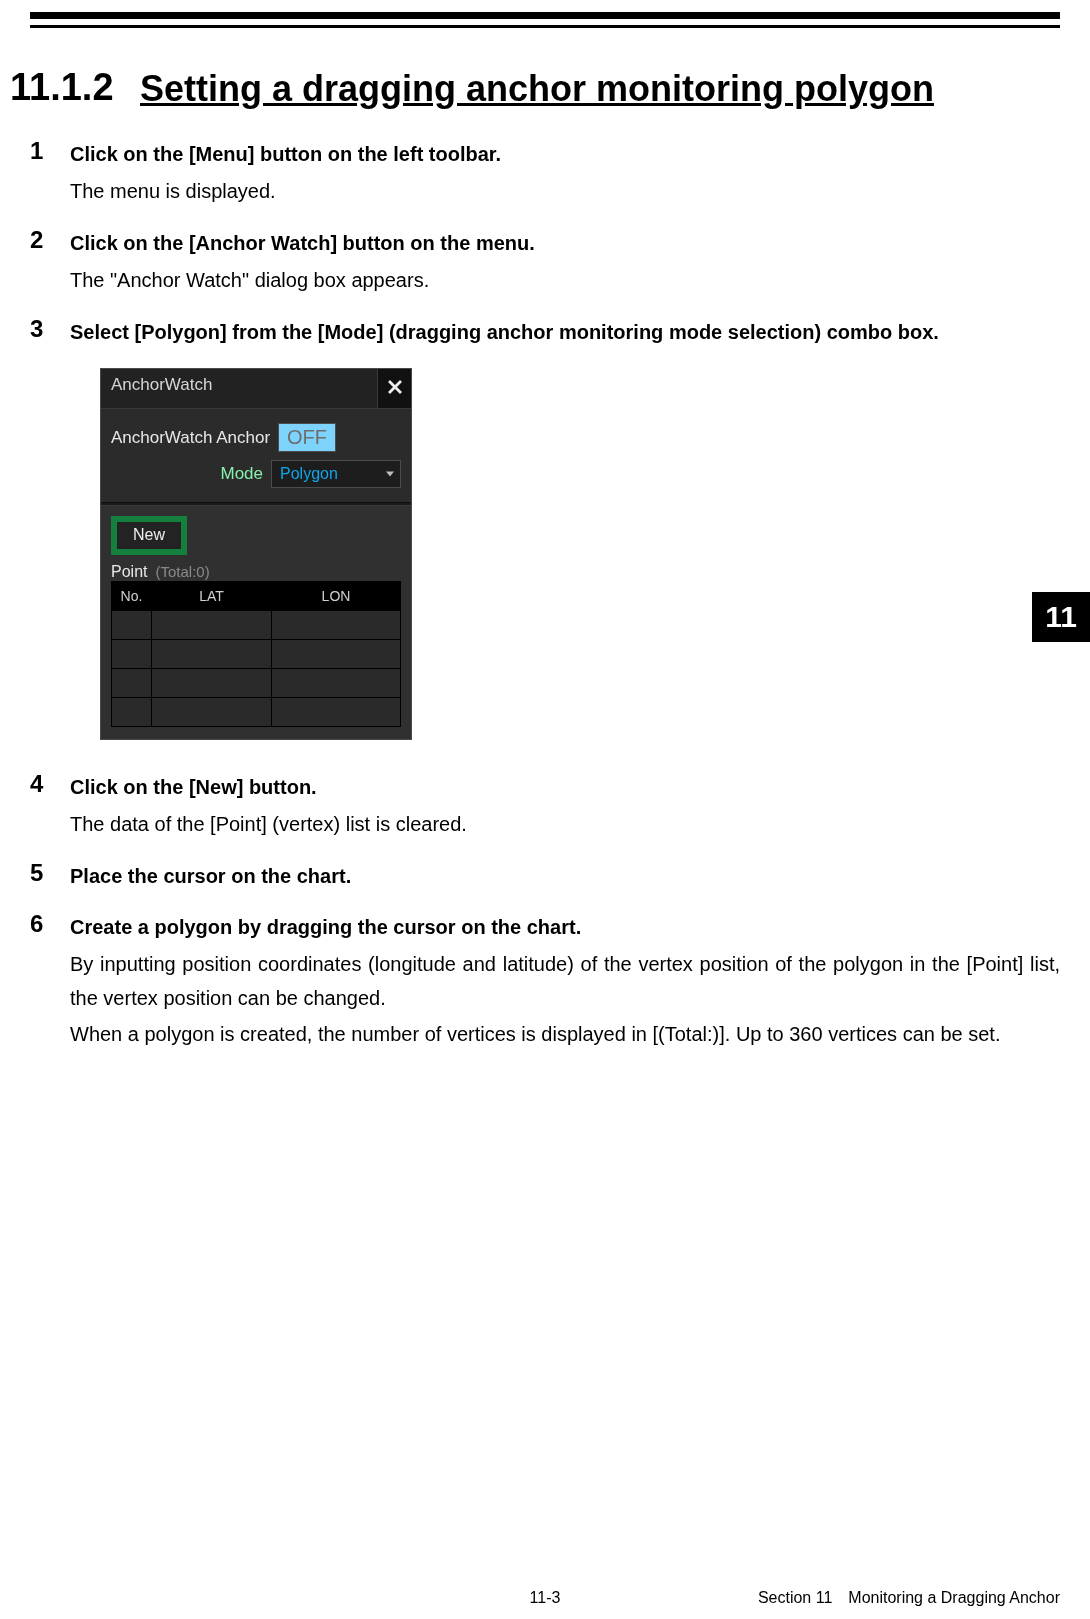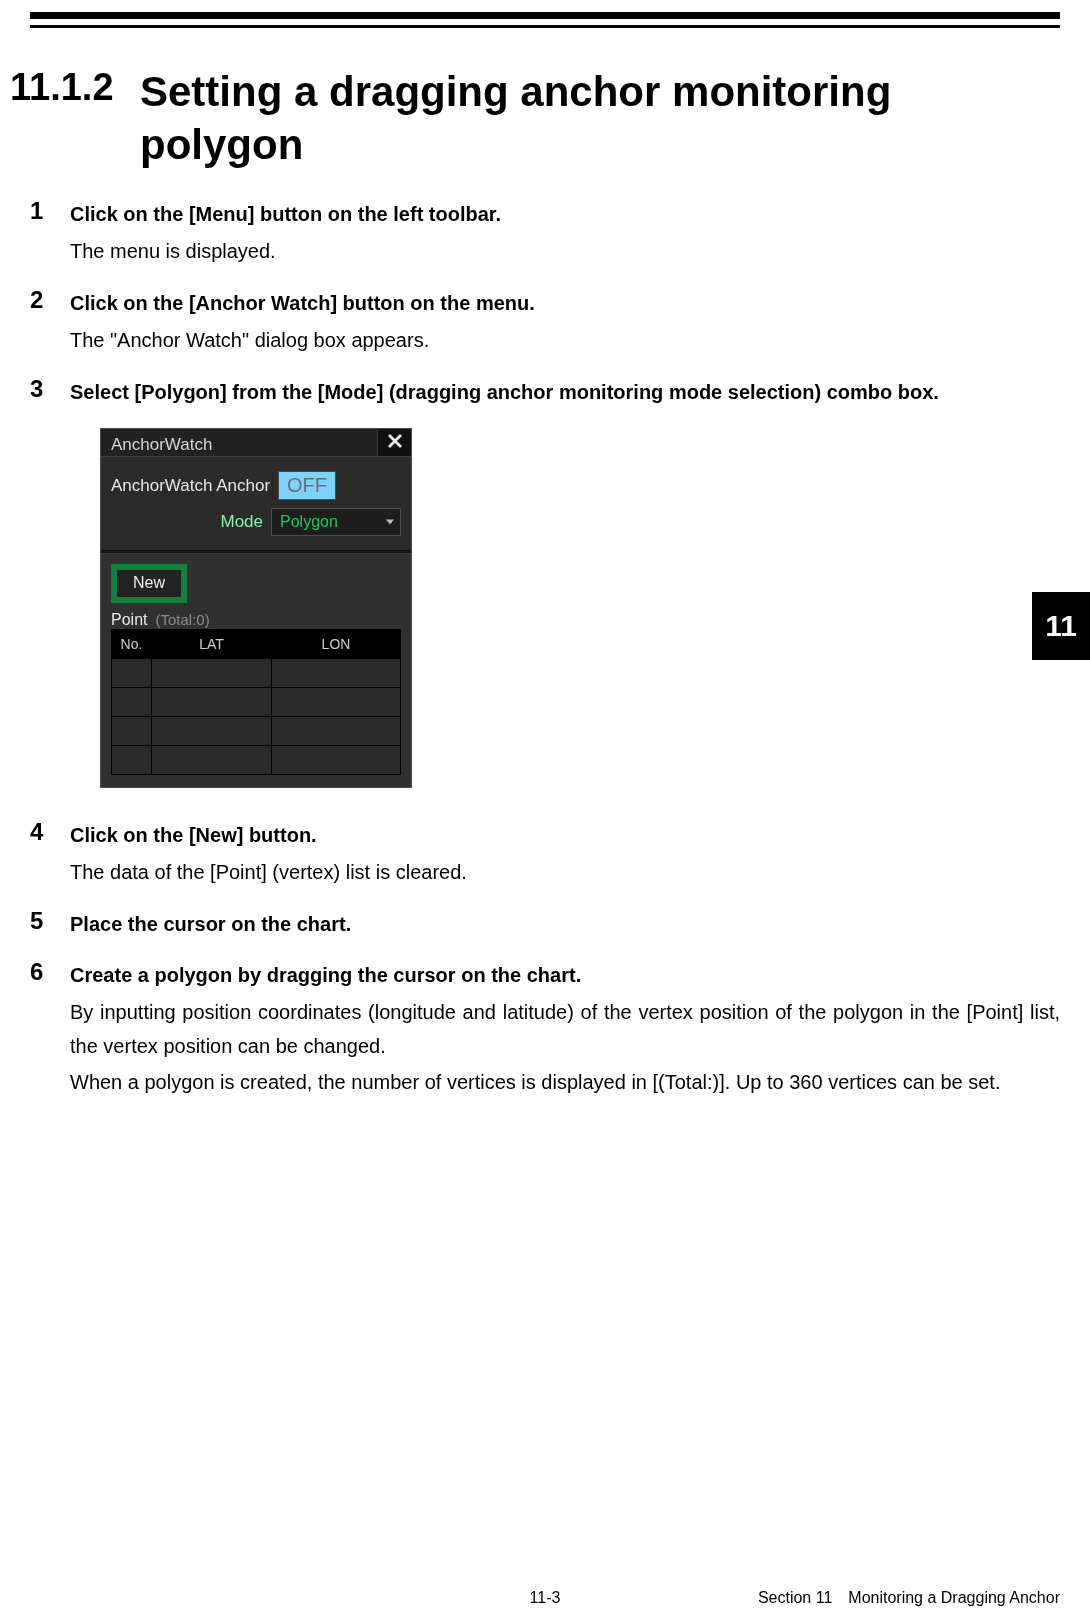--- a/index.html
+++ b/index.html
@@ -23,23 +23,24 @@
     align-items: flex-start;
     margin: 38px 30px 1px 10px;
   }
   .heading-number {
     font-size: 38px;
     font-weight: bold;
     width: 130px;
     flex-shrink: 0;
   }
   .heading-text {
-    font-size: 42px;
+    font-size: 36px;
     font-weight: bold;
     line-height: 1.25;
+    text-decoration: underline;
   }
   .steps {
     margin: 26px 30px 0 30px;
   }
   .step {
     display: flex;
     align-items: flex-start;
     margin-bottom: 18px;
   }
   .step-num {
@@ -74,21 +75,21 @@
   .dialog {
     width: 312px;
     background: #2b2b2b;
     border: 1px solid #4a4a4a;
     font-family: "Segoe UI", Tahoma, sans-serif;
     color: #e8e8e8;
   }
   .dialog-titlebar {
     display: flex;
     align-items: stretch;
-    height: 28px;
+    height: 40px;
     background: #222;
     border-bottom: 1px solid #3a3a3a;
   }
   .dialog-title {
     flex: 1;
     padding: 6px 10px 0 10px;
     font-size: 17px;
     color: #d6d6d6;
   }
   .dialog-close {
@@ -125,21 +126,21 @@
   .combo {
     width: 130px;
     height: 28px;
     background: #1d1d1d;
     border: 1px solid #4c4c4c;
     display: flex;
     align-items: center;
     padding: 0 8px;
     position: relative;
     font-size: 16px;
-    color: #22c55e;
+    color: #0ea5e9;
   }
   .combo .caret {
     position: absolute; right: 6px; top: 50%; transform: translateY(-50%);
     width: 0; height: 0; border-left: 4px solid transparent; border-right: 4px solid transparent; border-top: 5px solid #bdbdbd;
   }
   .dialog-sep { height: 4px; background: #1a1a1a; border-top: 1px solid #0e0e0e; border-bottom: 1px solid #3a3a3a; }
   .dialog-body { padding: 10px 10px 12px 10px; background: #303030; }
   .new-btn {
     display: inline-block;
     padding: 4px 16px 5px 16px;
@@ -172,21 +173,21 @@
   }
   table.pt-table th.no { width: 40px; }
   table.pt-table th.lat { width: 120px; }
 
   
   .side-tab {
     position: absolute;
     right: 0;
     top: 580px;
     width: 58px;
-    height: 68px;
+    height: 50px;
     background: #000;
     color: #fff;
     font-size: 30px;
     font-weight: bold;
     display: flex;
     align-items: center;
     justify-content: center;
   }
 
   

